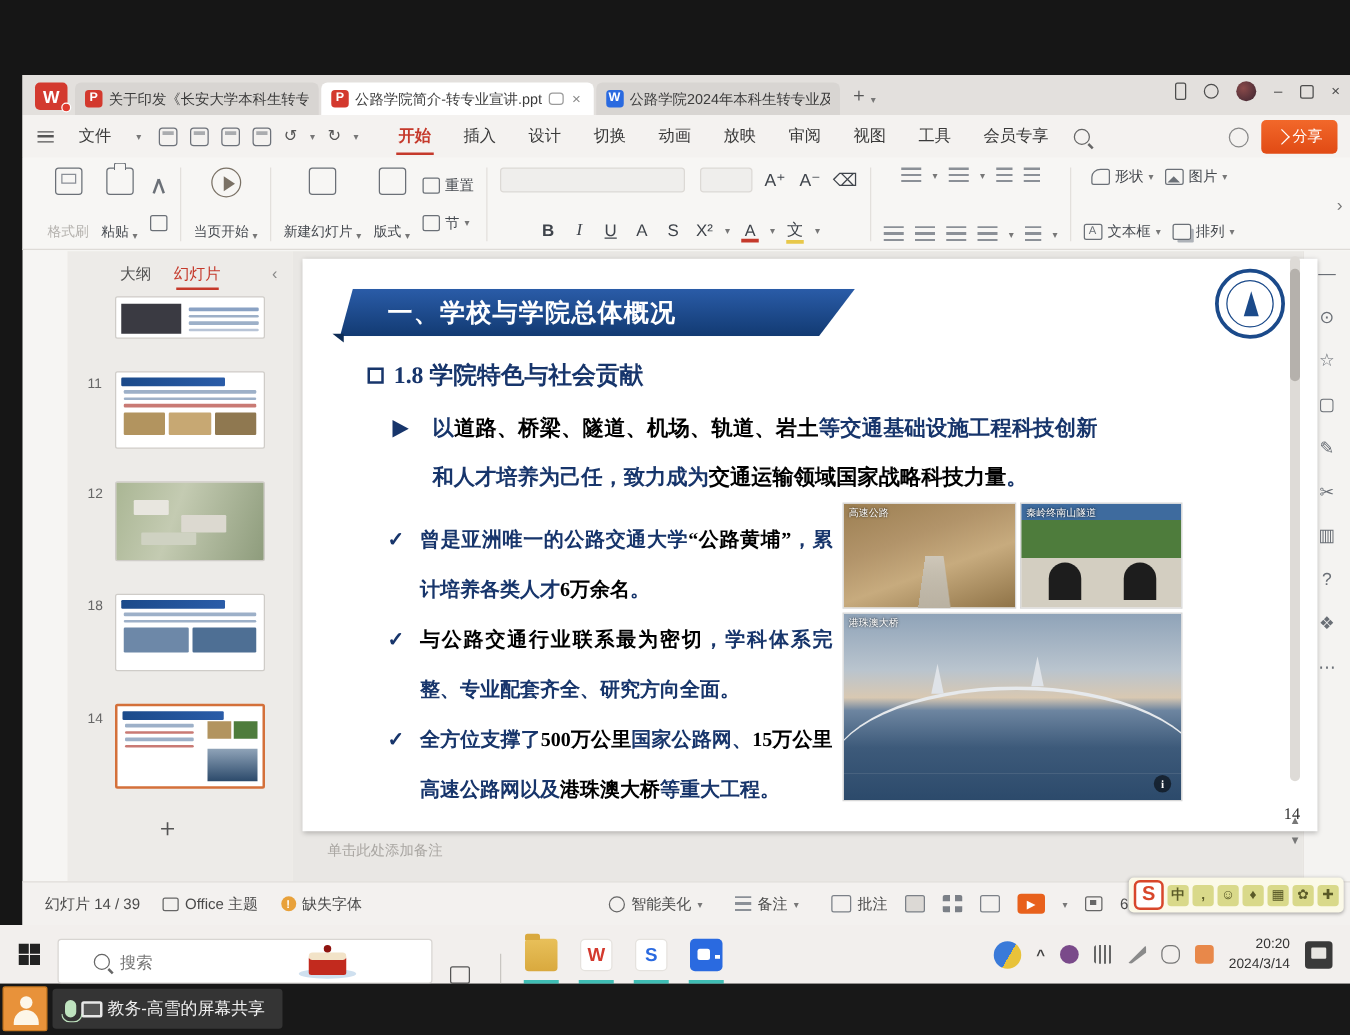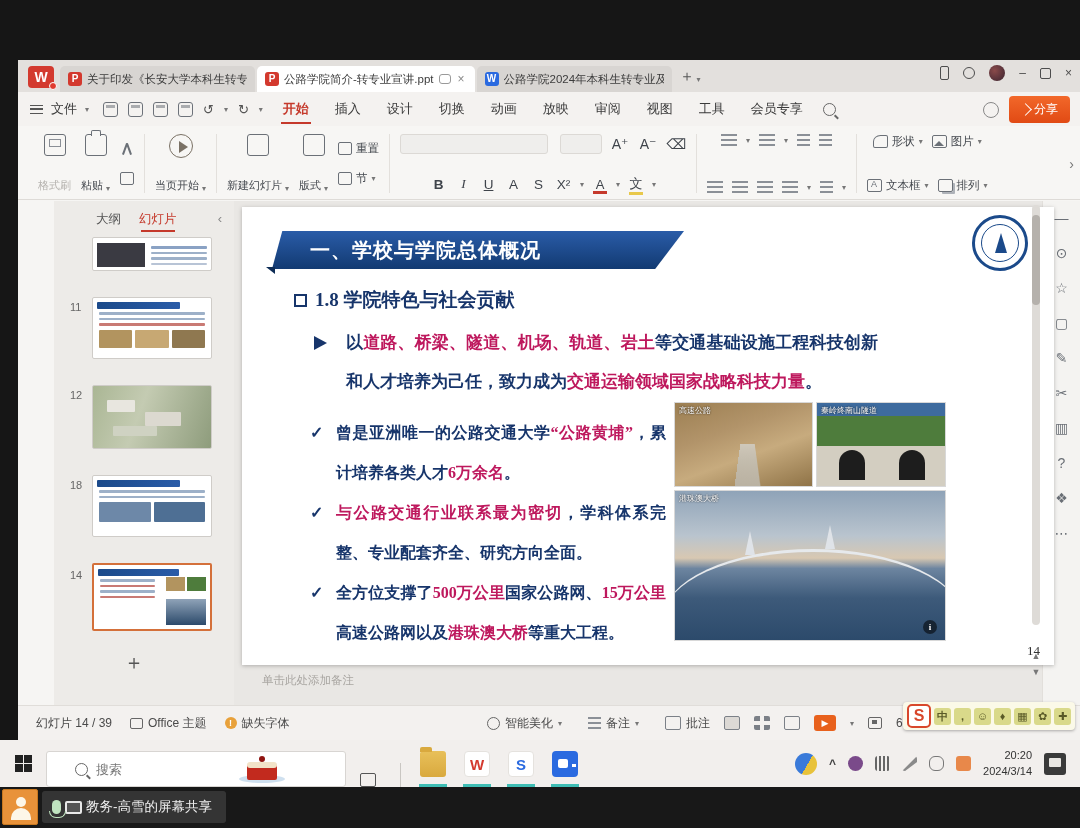--- a/index.html
+++ b/index.html
@@ -24,29 +24,29 @@
   .newtab { font-size:15px; color:#555; margin:0 2px 6px 6px; } .newtab-caret { color:#777; font-size:9px; margin-bottom:8px; }
   .winctl { position:absolute; right:8px; top:5px; display:flex; align-items:center; gap:14px; }
   .wc { color:#4d4d4d; font-size:12px; }
   .wc-box { width:11px; height:11px; border:1.3px solid #4d4d4d; border-radius:2px; }
   .wc-phone { width:9px; height:14px; border:1.3px solid #4d4d4d; border-radius:2px; }
   .wc-shield { width:12px; height:12px; border:1.3px solid #4d4d4d; border-radius:50%; }
   .avatar-s { width:16px; height:16px; border-radius:50%; background:radial-gradient(circle at 35% 35%, #8a4a4a, #3a2430); }
 
   
   .menubar { position:absolute; left:0; top:32px; width:100%; height:34px; background:#f4f2f0; display:flex; align-items:center; font-size:13px; color:#3a3a3a; }
-  .mb-file { display:flex; align-items:center; gap:8px; margin-left:12px; }
+  .mb-file { display:flex; align-items:center; gap:20px; margin-left:12px; }
   .ham { width:13px; height:9px; border-top:1.6px solid #555; border-bottom:1.6px solid #555; position:relative; }
   .ham::after { content:""; position:absolute; left:0; top:2.6px; width:100%; height:1.6px; background:#555; }
   .caret { font-size:8px; color:#777; }
   .mb-icons { display:flex; align-items:center; gap:10px; margin-left:14px; }
   .mi { width:15px; height:15px; border:1.4px solid #6d727a; border-radius:3px; position:relative; }
   .mi::after { content:""; position:absolute; left:2px; top:2px; right:2px; height:3px; background:#6d727a; opacity:.55; }
   .undo { font-size:13px; color:#555; }
-  .menus { display:flex; align-items:flex-start; gap:22px; margin-left:18px; }
+  .menus { display:flex; align-items:flex-start; gap:22px; margin-left:30px; }
   .menu-item { position:relative; padding:6px 2px; cursor:default; }
   .menu-item.active { color:#c5392b; font-weight:bold; }
   .menu-item.active::after { content:""; position:absolute; left:0; right:0; bottom:0; height:2.5px; background:#c5392b; }
   .mb-search { margin-left:18px; width:13px; height:13px; border:1.6px solid #666; border-radius:50%; position:relative; }
   .mb-search::after { content:""; position:absolute; right:-4px; bottom:-3px; width:5px; height:1.8px; background:#666; transform:rotate(45deg); }
   .mb-right { position:absolute; right:10px; top:4px; display:flex; align-items:center; gap:10px; }
   .skin { width:16px; height:16px; border:1.4px solid #888; border-radius:50%; }
   .share-btn { display:flex; align-items:center; gap:4px; background:linear-gradient(#f2682a,#e14a14); color:#fff; font-size:12px; padding:5px 12px; border-radius:4px; }
   .share-arrow { width:9px; height:9px; border-top:1.8px solid #fff; border-right:1.8px solid #fff; transform:rotate(45deg); }
 
@@ -108,21 +108,21 @@
   .slide { position:absolute; left:8px; top:6px; width:812px; height:458px; background:#fff; box-shadow:0 1px 4px rgba(0,0,0,.25); overflow:hidden; }
   .banner { position:absolute; left:30px; top:24px; width:412px; height:38px; background:linear-gradient(#2a5ca8,#123a72); clip-path:polygon(2.5% 0,100% 0,93% 100%,0 100%); display:flex; align-items:center; padding-left:38px; color:#fff; font-weight:bold; font-size:20px; letter-spacing:1px; }
   .banner-notch { position:absolute; left:24px; top:60px; border-top:7px solid #0d2c56; border-left:9px solid transparent; }
   .uni-logo { position:absolute; right:26px; top:8px; width:56px; height:56px; border-radius:50%; background:#fff; border:3px solid #1b4a8a; display:flex; align-items:center; justify-content:center; }
   .uni-inner { width:38px; height:38px; border-radius:50%; border:1px solid #1b4a8a; position:relative; }
   .uni-inner::after { content:""; position:absolute; left:13px; top:8px; border-left:6px solid transparent; border-right:6px solid transparent; border-bottom:20px solid #1b4a8a; }
   .heading { position:absolute; left:52px; top:80px; display:flex; align-items:center; gap:8px; color:#17356b; font-weight:bold; font-size:19px; font-family:"Liberation Serif","DejaVu Serif",serif; }
   .hd-box { width:13px; height:13px; border:2px solid #17356b; }
   .bullet-block { position:absolute; left:70px; top:116px; width:566px; line-height:39px; font-size:17px; font-weight:bold; color:#17356b; font-family:"Liberation Serif","DejaVu Serif",serif; padding-left:34px; text-align:justify; }
   .arrow-ic { position:absolute; left:2px; top:13px; border-left:13px solid #17356b; border-top:7px solid transparent; border-bottom:7px solid transparent; }
-  .red { color:#be185d; }
+  .red { color:#000000; }
   .checks { position:absolute; left:68px; top:206px; width:356px; font-size:16px; font-weight:bold; color:#17356b; font-family:"Liberation Serif","DejaVu Serif",serif; }
   .check-item { position:relative; padding-left:26px; line-height:40px; text-align:justify; }
   .check-item .ck { position:absolute; left:0; top:0; color:#17356b; }
   .photo { position:absolute; overflow:hidden; border:1px solid #d8d8d8;padding-left:48px; }
   .photo .cap { position:absolute; left:4px; top:2px; color:#fff; font-size:8px; text-shadow:0 0 2px #000; white-space:nowrap; }
   .ph-desert { left:432px; top:195px; width:139px; height:85px; background:linear-gradient(160deg,#9c7f52 0%,#b2946a 35%,#c7ab7e 60%,#8f7347 100%); }
   .ph-desert::after { content:""; position:absolute; left:46%; top:40%; width:14%; height:60%; background:linear-gradient(#cfc8ba,#b8b0a0); transform:perspective(40px) rotateX(30deg); }
   .ph-tunnel { left:574px; top:195px; width:130px; height:85px; background:linear-gradient(#3e6b9e 0 16%, #4e7c3c 16% 52%, #d3cec1 52% 100%); }
   .ph-tunnel::before,.ph-tunnel::after { content:""; position:absolute; bottom:6px; width:26px; height:30px; background:#1d1d1d; border-radius:13px 13px 0 0; }
   .ph-tunnel::before { left:22px; } .ph-tunnel::after { right:20px; }

